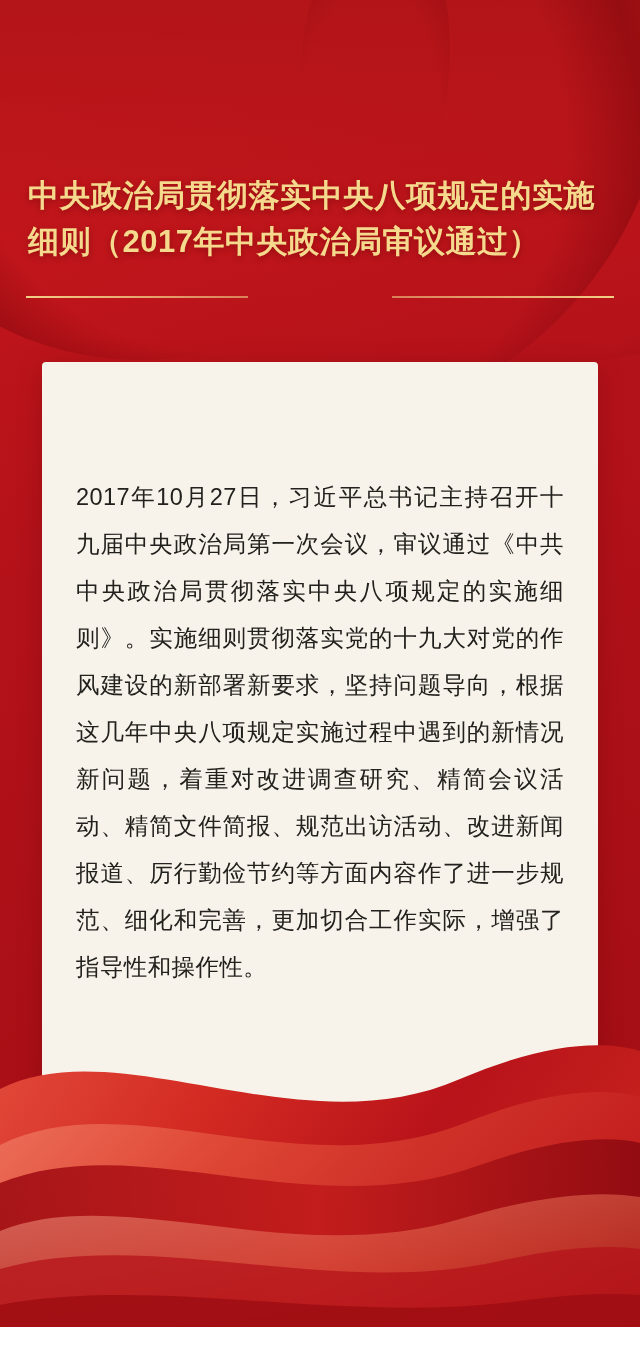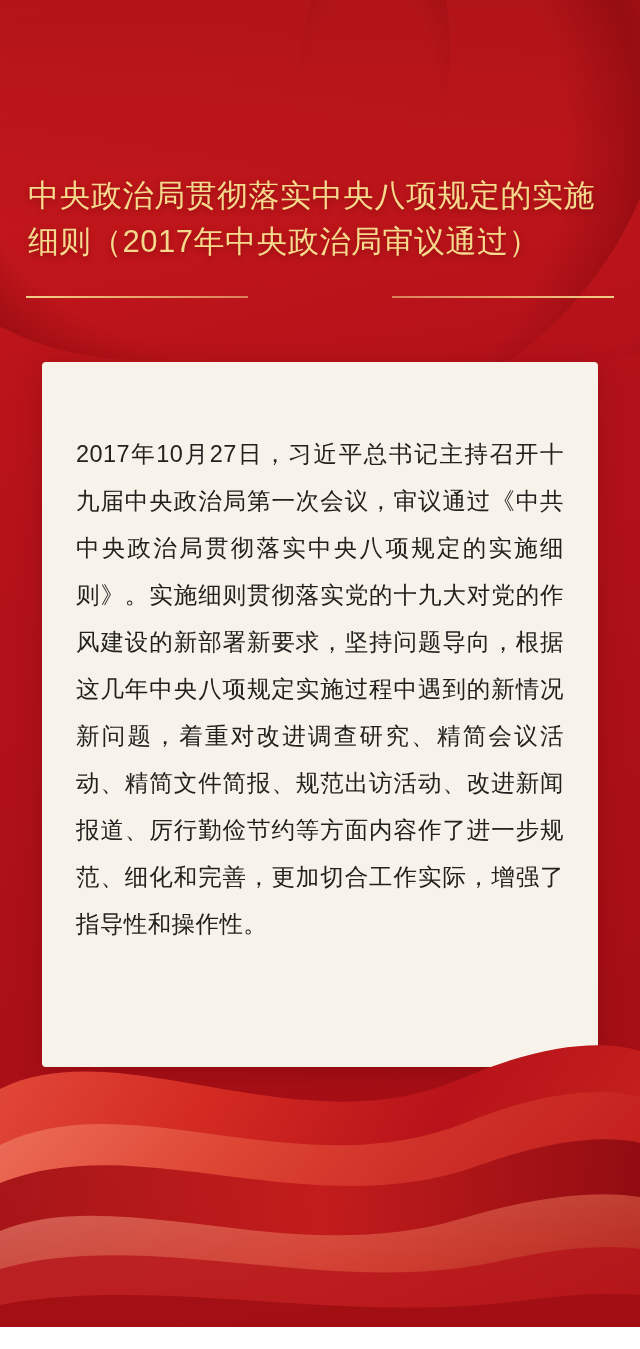--- a/index.html
+++ b/index.html
@@ -61,21 +61,21 @@
 
   
   .headline {
     position: absolute;
     left: 28px;
     right: 28px;
     top: 152px;
     color: #f5d98c;
     font-size: 31px;
     line-height: 46px;
-    font-weight: normal;
+    font-weight: bold;
     letter-spacing: 0.5px;
     text-shadow: 0 2px 6px rgba(90,0,4,0.45);
   }
 
   
   .rules {
     position: absolute;
     left: 26px;
     right: 26px;
     top: 296px;
@@ -93,21 +93,21 @@
   }
 
   
   .card {
     position: absolute;
     left: 42px;
     right: 42px;
     top: 362px;
     background: #f7f3ea;
     border-radius: 4px;
-    padding: 45px 34px 96px 34px;
+    padding: 88px 34px 96px 34px;
     box-sizing: border-box;
     box-shadow: 0 6px 26px rgba(90,0,4,0.28);
   }
   .card-text {
     color: #23211e;
     font-size: 23.5px;
     line-height: 47px;
     text-align: justify;
     letter-spacing: 0.4px;
   }

